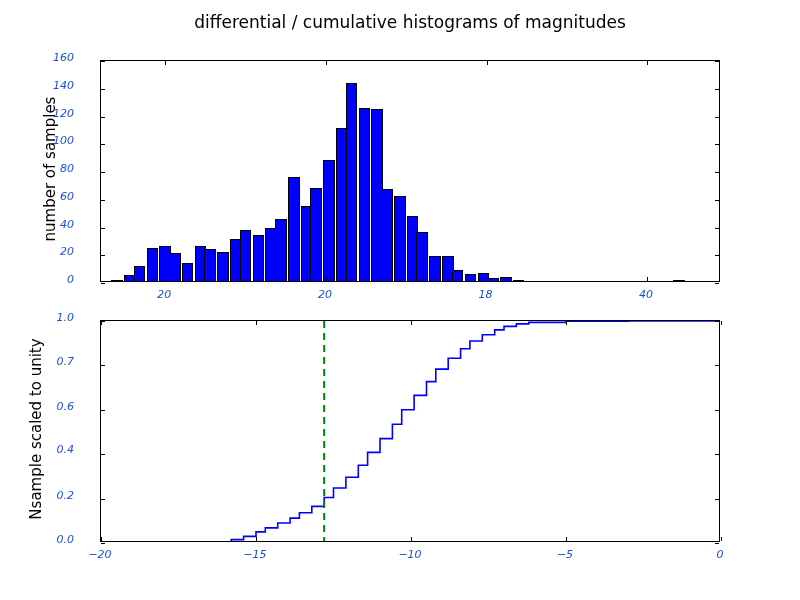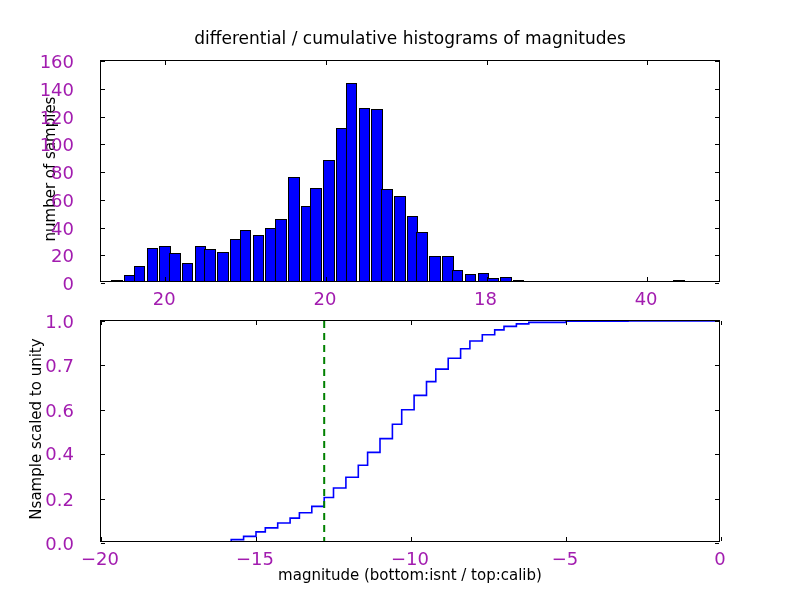--- a/index.html
+++ b/index.html
@@ -17,21 +17,21 @@
     position: relative;
     width: 800px;
     height: 600px;
     background: #ffffff;
   }
 
   
   .fig-title {
     position: absolute;
     left: 100px;
-    top: 28px;
+    top: 12px;
     width: 620px;
     text-align: center;
     font-size: 17px;
     color: #000000;
     white-space: nowrap;
   }
   .ylabel {
     position: absolute;
     font-size: 15px;
     color: #000000;
@@ -84,23 +84,24 @@
     position: absolute;
     background: #000000;
   }
   .tick-y { width: 4px;  height: 1px; left: 0; }
   .tick-y-r { width: 4px; height: 1px; right: 0; }
   .tick-x { height: 4px; width: 1px;  bottom: 0; }
   .tick-x-t { height: 4px; width: 1px; top: 0; }
 
   .ticklabel {
     position: absolute;
-    font-size: 18px;
-    color: #a21caf;
-    white-space: nowrap;
+    font-size: 11px;
+    color: #1d4ed8;
+    white-space: nowrap;
+    font-style: italic;
   }
   .ticklabel-y {
     right: 726px;
     text-align: right;
     width: 60px;
   }
   .ticklabel-x {
     text-align: center;
     width: 60px;
   }
@@ -294,15 +295,14 @@
       <div class="ticklabel ticklabel-y" style="top: 399.8px;">0.6</div>
       <div class="ticklabel ticklabel-y" style="top: 355.4px;">0.7</div>
       <div class="ticklabel ticklabel-y" style="top: 311px;">1.0</div>
       <div class="ticklabel ticklabel-x" style="left: 70px; top: 548px;">−20</div>
       <div class="ticklabel ticklabel-x" style="left: 225px; top: 548px;">−15</div>
       <div class="ticklabel ticklabel-x" style="left: 380px; top: 548px;">−10</div>
       <div class="ticklabel ticklabel-x" style="left: 535px; top: 548px;">−5</div>
       <div class="ticklabel ticklabel-x" style="left: 690px; top: 548px;">0</div>
     </div>
 
-  <div class="xlabel-bottom">magnitude (bottom:isnt / top:calib)</div>
 
 </div>
 
 </body></html>

